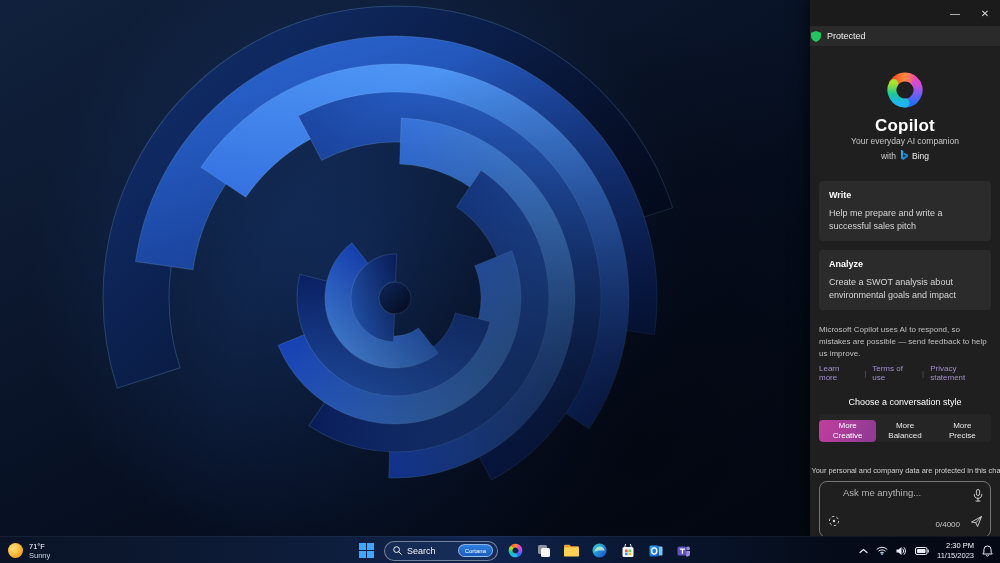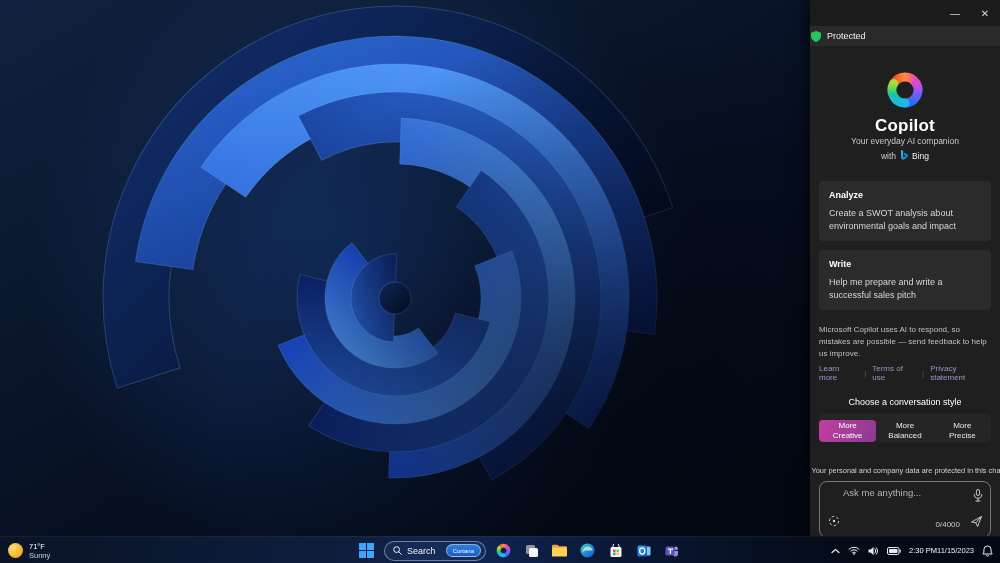--- a/index.html
+++ b/index.html
@@ -58,28 +58,28 @@
     border-top:1px solid rgba(255,255,255,.05); }
   .tb-left { position:absolute; left:8px; top:0; height:27px; display:flex; align-items:center; gap:6px; cursor:pointer; }
   .sun { width:15px; height:15px; border-radius:50%;
     background:radial-gradient(circle at 35% 35%, #ffe07a, #f7a823 70%); }
   .weather-text { display:flex; flex-direction:column; justify-content:center; line-height:1.2; }
   .weather-temp { font-size:7.5px; color:#fff; }
   .weather-cond { font-size:7.5px; color:#c9d4e4; }
   .tb-center { position:absolute; left:356px; top:0; height:27px; display:flex; align-items:center; gap:7px; }
   .tb-icon { width:21px; height:21px; display:flex; align-items:center; justify-content:center;
     border-radius:4px; cursor:pointer; }
-  .search-pill { width:102px; height:20px; border-radius:10px; background:rgba(28,52,96,.55);
+  .search-pill { width:114px; height:20px; border-radius:10px; background:rgba(28,52,96,.55);
     border:1px solid rgba(255,255,255,.4); display:flex; align-items:center; gap:5px; padding:0 4px 0 8px; cursor:pointer; }
   .search-pill .search-label { flex:1; font-size:9px; color:#f2f2f2; }
   .search-badge { height:13px; padding:0 6px; border-radius:7px; background:linear-gradient(180deg,#2d7fe0,#1b5cc0);
     border:1px solid rgba(255,255,255,.5); display:flex; align-items:center; font-size:6px; color:#fff; }
   .tb-right { position:absolute; right:7px; top:0; height:27px; display:flex; align-items:center; gap:8px; }
   .tray-btn { display:flex; align-items:center; justify-content:center; cursor:pointer; }
-  .clock { display:flex; flex-direction:row; align-items:flex-end; line-height:1.25; cursor:pointer; }
+  .clock { display:flex; flex-direction:column; align-items:flex-end; line-height:1.25; cursor:pointer; }
   .clock .t { font-size:7.5px; color:#fff; }
   .clock .d { font-size:7.5px; color:#e6ecf6; }
 </style>
 </head>
 <body>
 
 <div class="screen">
 
   <div class="wallpaper">
     <svg width="1000" height="563" viewBox="0 0 1000 563">
@@ -180,26 +180,26 @@
             <stop offset="0" stop-color="#37bdff"></stop>
                 <stop offset="1" stop-color="#1063b0"></stop>
               </linearGradient>
             </defs>
           <path d="M2,0 L4.2,0.8 V7.2 L7,5.7 L5.4,5 L4.6,2.8 L9,4.4 V7 L4.2,9.9 L2,8.6 Z" fill="url(#bingG)"></path>
         </svg>
         <span class="bing-name">Bing</span>
       </div>
 
       <div class="card">
+        <div class="card-title">Write</div>
+        <div class="card-body">Help me prepare and write a successful sales pitch</div>
+      </div>
+      <div class="card">
         <div class="card-title">Analyze</div>
         <div class="card-body">Create a SWOT analysis about environmental goals and impact</div>
-      </div>
-      <div class="card">
-        <div class="card-title">Write</div>
-        <div class="card-body">Help me prepare and write a successful sales pitch</div>
       </div>
 
       <div class="disclaimer">Microsoft Copilot uses AI to respond, so mistakes are possible — send feedback to help us improve.</div>
 
       <div class="links">
         <a>Learn more</a>
         <span class="sep">|</span>
         <a>Terms of use</a>
         <span class="sep">|</span>
         <a>Privacy statement</a>

